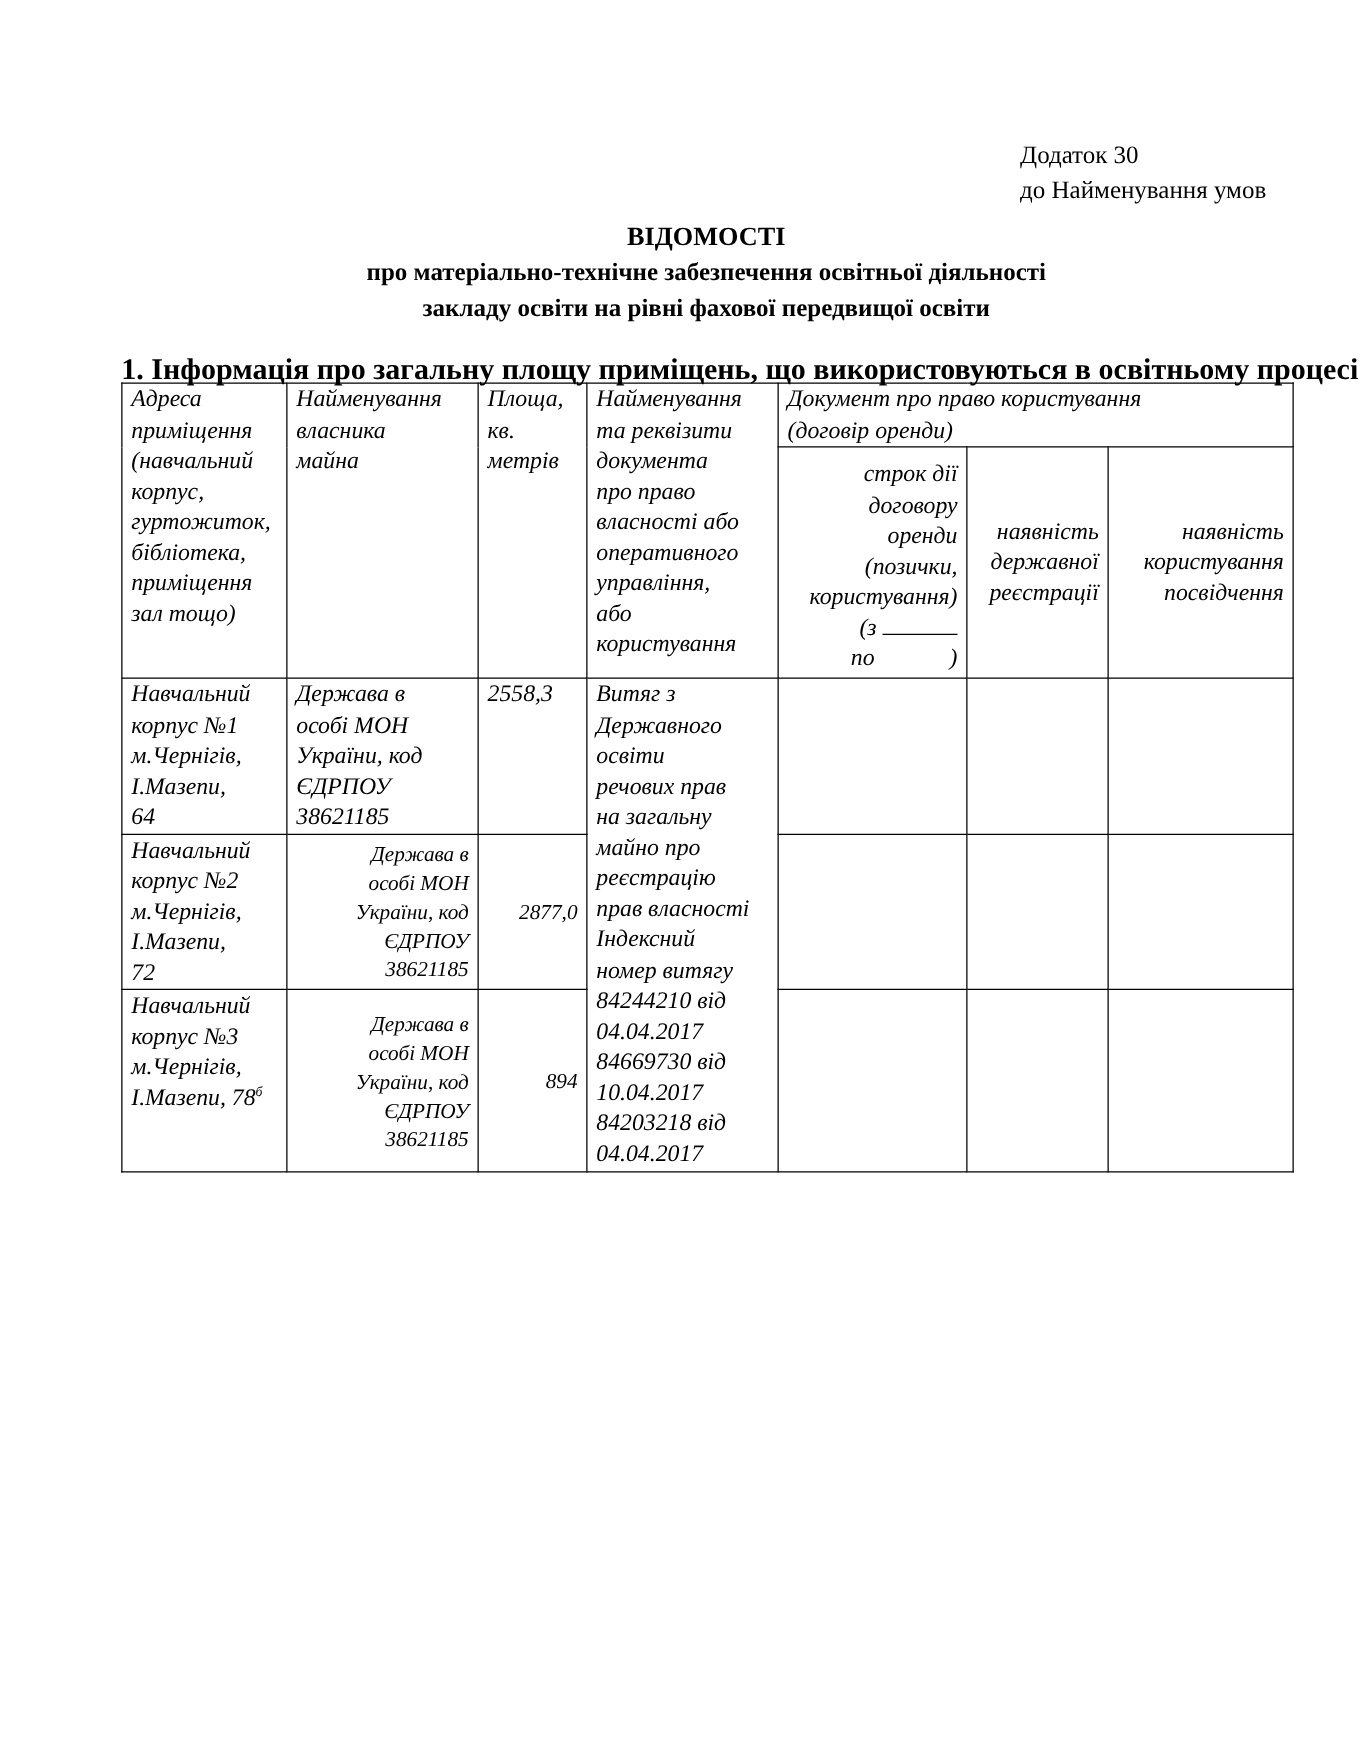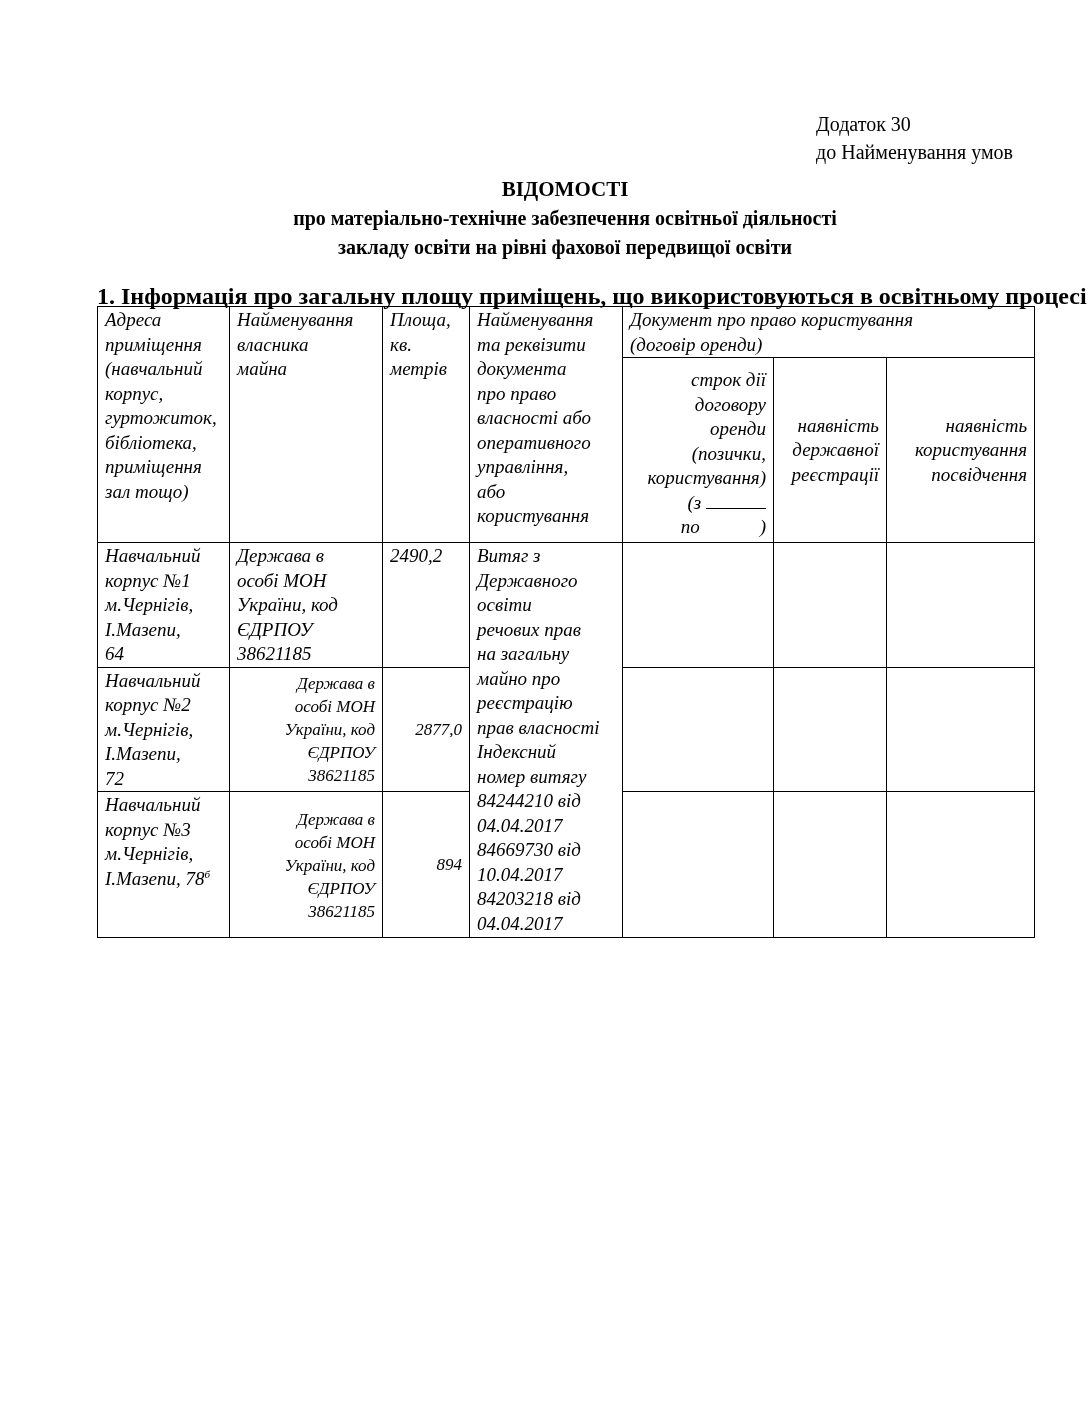--- a/index.html
+++ b/index.html
@@ -172,21 +172,21 @@
       <span class="line">І.Мазепи,</span>
       <span class="line">64</span>
     </td>
     <td>
       <span class="line">Держава в</span>
       <span class="line">особі МОН</span>
       <span class="line">України, код</span>
       <span class="line">ЄДРПОУ</span>
       <span class="line">38621185</span>
     </td>
-    <td>2490,2</td>
+    <td>2558,3</td>
     <td rowspan="3">
       <span class="line">Витяг з</span>
       <span class="line">Державного</span>
       <span class="line">освіти</span>
       <span class="line">речових прав</span>
       <span class="line">на загальну</span>
       <span class="line">майно про</span>
       <span class="line">реєстрацію</span>
       <span class="line">прав власності</span>
       <span class="line">Індексний</span>

